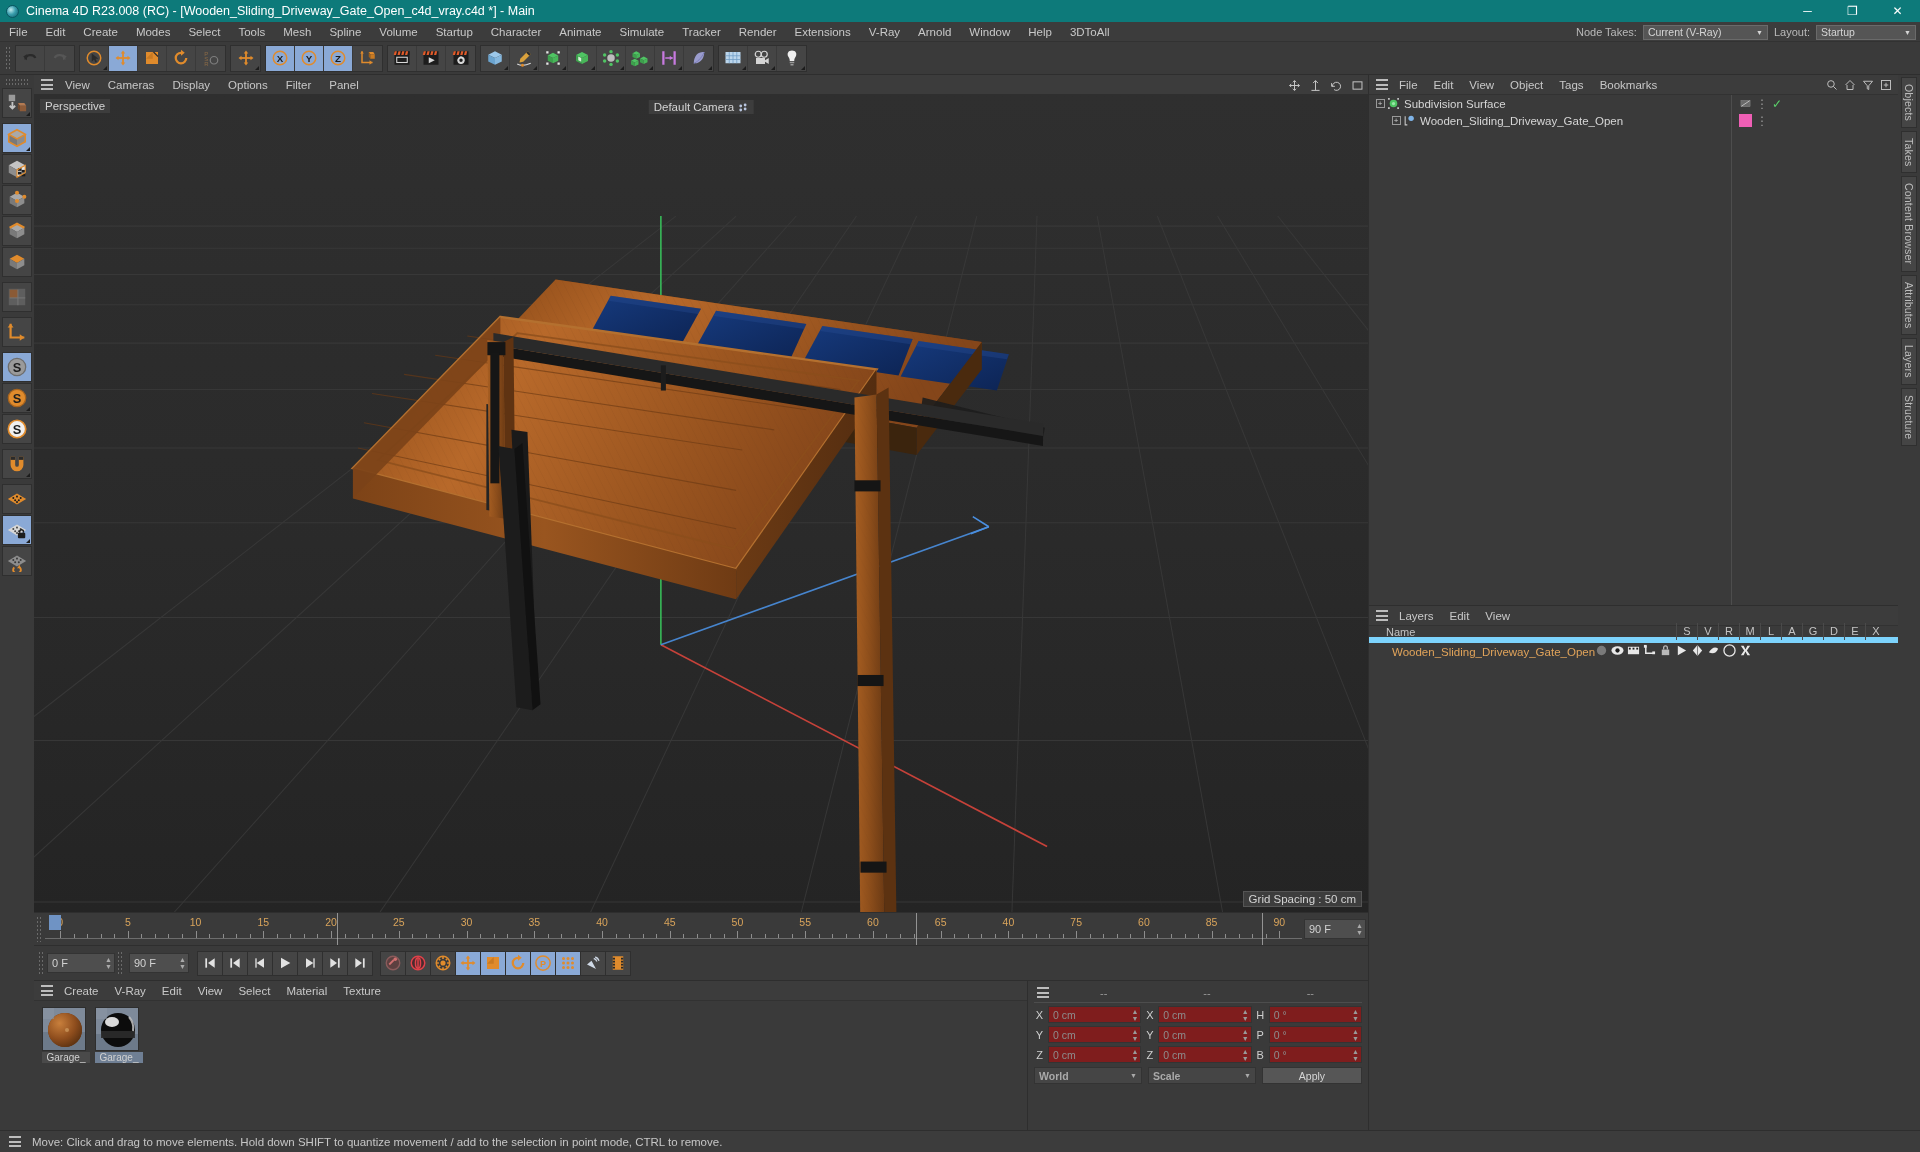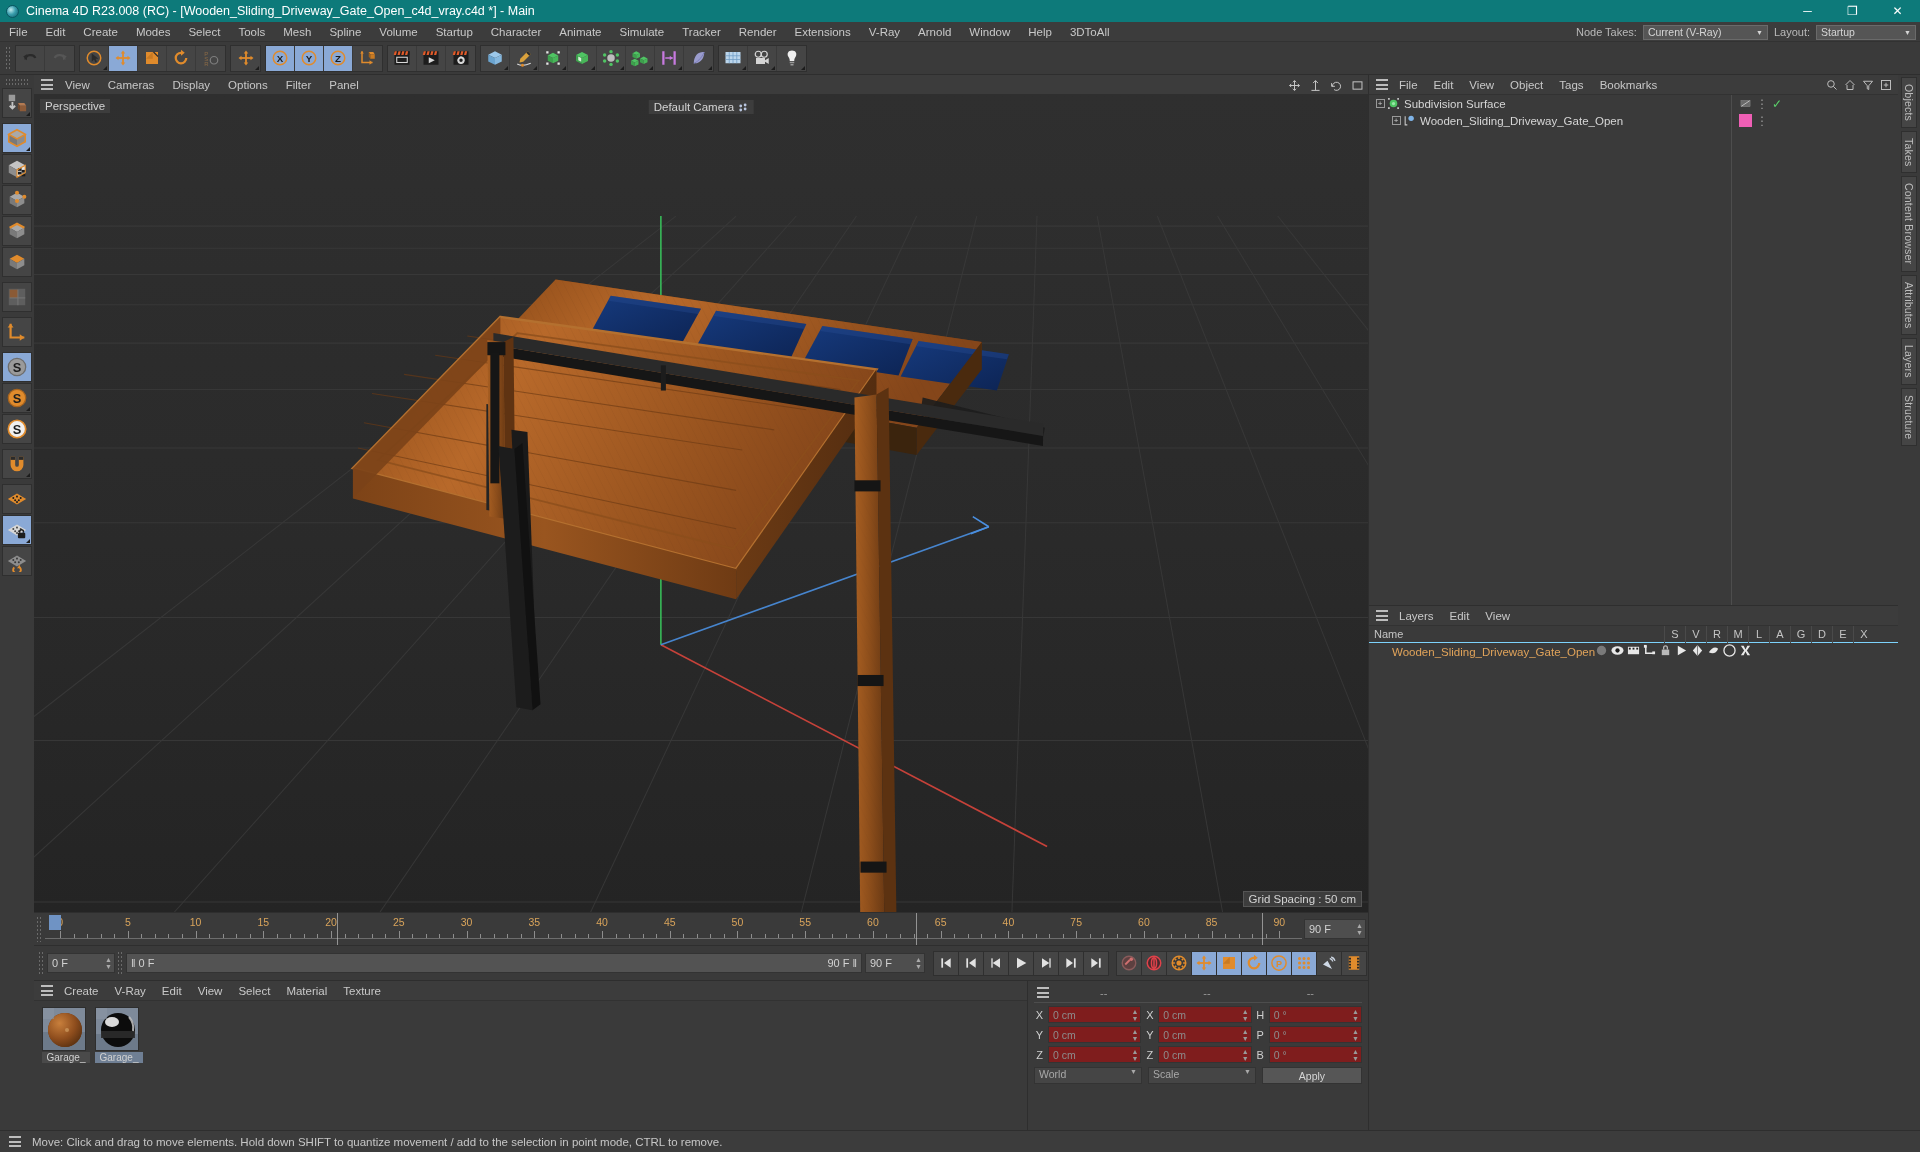--- a/index.html
+++ b/index.html
@@ -129,21 +129,21 @@
   .coordhead .cell { flex:1; text-align:center; }
   .crow { display:flex; align-items:center; gap:3px; margin-top:3px; }
   .crow .axlbl { width:11px; font-size:11px; color:#cfcfcf; text-align:center; }
   .crow .cfield { flex:1; background:#7f1d1d; border:1px solid #333; height:17px;
     font-size:10.5px; color:#8d8d8d; display:flex; align-items:center; padding:0 4px;
     position:relative;}
   .crow .cfield .spin { position:absolute; right:2px; top:1px; font-size:7px;
     line-height:7px; color:#999;}
   .crow2 { display:flex; gap:6px; margin-top:4px; }
   .csel { flex:1; background:#454545; border:1px solid #333; height:17px; font-size:10.5px;
-    color:#a9a9a9; display:flex; align-items:flex-start; padding:0 4px; justify-content:space-between;}
+    color:#a9a9a9; display:flex; align-items:center; padding:0 4px; justify-content:space-between;font-weight:bold;}
   .capply { flex:1; background:#565656; border:1px solid #333; height:17px; font-size:10.5px;
     color:#d5d5d5; display:flex; align-items:center; justify-content:center; }
 
   
   .objman { height:530px; display:flex; flex-direction:column; border-left:1px solid #2e2e2e;}
   .om-toolicons { position:absolute; right:6px; top:0; height:20px; display:flex;
     align-items:center; gap:6px;}
   .om-body { flex:1; background:#3a3a3a; font-size:11.5px; position:relative; }
   .om-row { display:flex; align-items:center; height:17px; padding-left:4px;
     position:relative; }
@@ -151,21 +151,21 @@
   .plusbox { width:9px; height:9px; border:1px solid #9a9a9a; position:relative;
     font-size:8px; line-height:7px; text-align:center; color:#cfcfcf; }
   .om-name { margin-left:4px; color:#d6d6d6; white-space:nowrap; }
   .om-tags { position:absolute; left:370px; display:flex; align-items:center; gap:4px;}
   .om-colcap { position:absolute; left:362px; top:0; bottom:0; width:1px; background:#4d4d4d;}
 
   
   .layman { flex:1; display:flex; flex-direction:column; border-left:1px solid #2e2e2e;
     border-top:1px solid #2e2e2e;}
   .lay-colhead { height:17px; background:#3a3a3a; display:flex; align-items:center;
-    font-size:11px; color:#c4c4c4; border-bottom:1px solid #7dd3fc;}
+    font-size:11px; color:#c4c4c4; border-bottom:6px solid #7dd3fc;justify-content:center;}
   .lay-colhead .nm { width:295px; padding-left:5px; }
   .lay-colhead .cc { width:21px; text-align:center; border-left:1px solid #4a4a4a;
     height:17px; line-height:17px;}
   .lay-row { height:17px; display:flex; align-items:center; font-size:11.5px;
     color:#e0a35a; padding-left:18px; }
   .lay-swatch { width:13px; height:11px; background:#ef5fb5; margin-right:5px; }
   .lay-icons { display:flex; align-items:center; gap:3px; margin-left:auto; padding-right:175px;}
 
   
   .rail { width:22px; background:#3a3a3a; display:flex; flex-direction:column;
@@ -1094,24 +1094,20 @@
       </div>
     </div>
 
     <div class="transport">
       <div class="tlgrip" style="height:24px"></div>
       <div class="numfield" style="width:68px">
         <span>0 F</span>
         <span class="spin">▲<br>▼</span>
       </div>
       <div class="tlgrip" style="height:24px"></div>
-      <div class="scrollbar">
-        <span>‖ <span>0 F</span></span>
-        <span><span>90 F</span> ‖</span>
-      </div>
       <div class="numfield" style="width:60px;margin-left:3px">
         <span>90 F</span>
         <span class="spin">▲<br>▼</span>
       </div>
       <div style="display:flex;margin-left:8px" id="transport-btns">
           <div class="tpbtn">
             <span>
               <svg class="ico" width="16" height="16" viewBox="0 0 24 24">
                 <rect x="5" y="5" width="2.6" height="14" fill="#e2e2e2"></rect>
                 <path d="M19 5 L9 12 L19 19Z" fill="#e2e2e2"></path>

